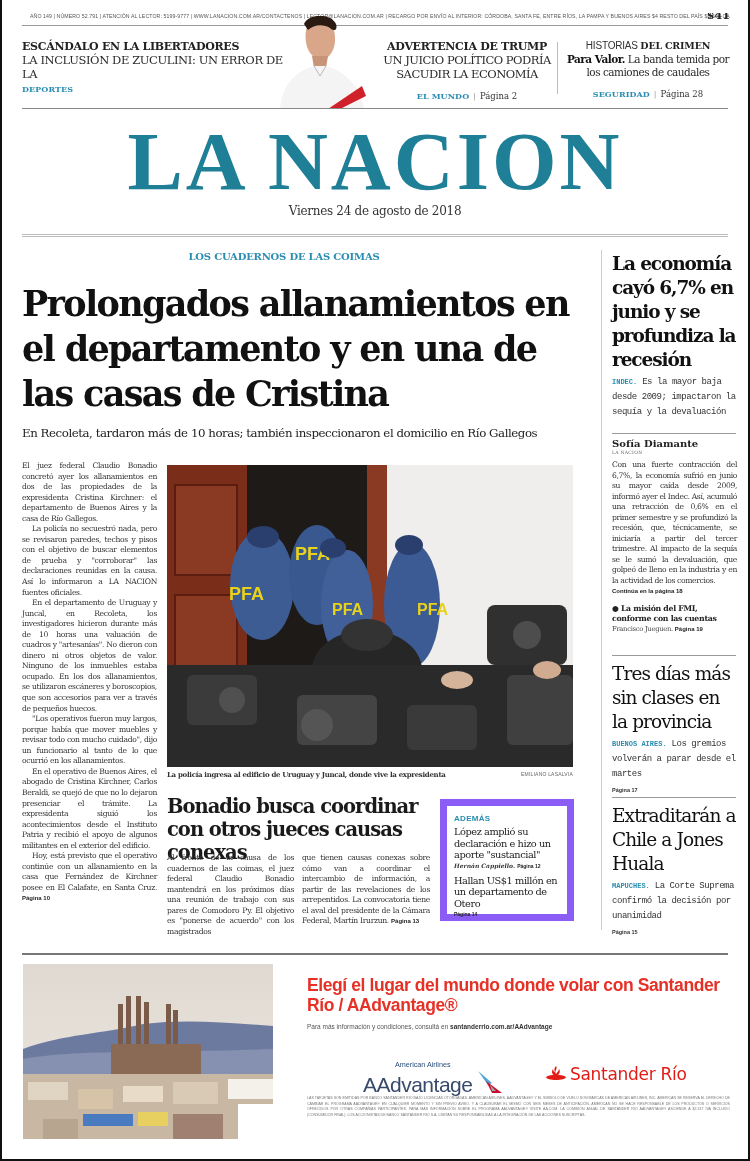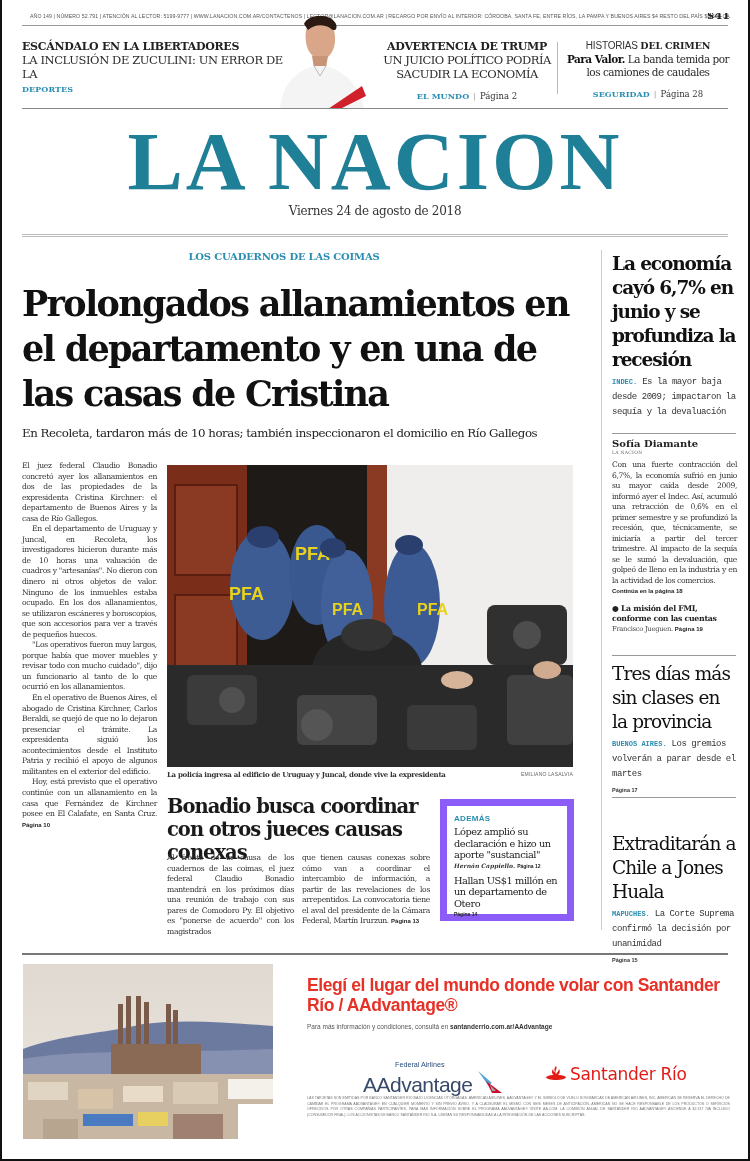--- a/index.html
+++ b/index.html
@@ -136,20 +136,21 @@
 <div class="masthead">LA NACION</div>
 <div class="date">Viernes 24 de agosto de 2018</div>
 <div class="rule-mast"></div>
 
 <div class="lead-kicker">LOS CUADERNOS DE LAS COIMAS</div>
 <h1 class="lead-title">Prolongados allanamientos en el departamento y en una de las casas de Cristina</h1>
 <div class="lead-sub">En Recoleta, tardaron más de 10 horas; también inspeccionaron el domicilio en Río Gallegos</div>
 
 <div class="body-col" style="left:22px; top:461px; width:135px;">
   <p class="first">El juez federal Claudio Bonadio concretó ayer los allanamientos en dos de las propiedades de la expresidenta Cristina Kirchner: el departamento de Buenos Aires y la casa de Río Gallegos.</p>
+  <p>La policía no secuestró nada, pero se revisaron paredes, techos y pisos con el objetivo de buscar elementos de prueba y "corroborar" las declaraciones reunidas en la causa. Así lo informaron a LA NACION fuentes oficiales.</p>
   <p>En el departamento de Uruguay y Juncal, en Recoleta, los investigadores hicieron durante más de 10 horas una valuación de cuadros y "artesanías". No dieron con dinero ni otros objetos de valor. Ninguno de los inmuebles estaba ocupado. En los dos allanamientos, se utilizaron escáneres y boroscopios, que son accesorios para ver a través de pequeños huecos.</p>
   <p>"Los operativos fueron muy largos, porque había que mover muebles y revisar todo con mucho cuidado", dijo un funcionario al tanto de lo que ocurrió en los allanamientos.</p>
   <p>En el operativo de Buenos Aires, el abogado de Cristina Kirchner, Carlos Beraldi, se quejó de que no lo dejaron presenciar el trámite. La expresidenta siguió los acontecimientos desde el Instituto Patria y recibió el apoyo de algunos militantes en el exterior del edificio.</p>
   <p><span>Hoy, está previsto que el operativo continúe con un allanamiento en la casa que Fernández de Kirchner posee en El Calafate, en Santa Cruz.</span> <span class="pgref">Página 10</span></p>
 </div>
 
 <div class="photo">
   <svg width="406" height="302" viewBox="0 0 406 302">
     <rect width="406" height="302" fill="#e9e8e6"></rect>
     <rect x="0" y="0" width="80" height="240" fill="#7a2e1a"></rect>
@@ -222,21 +223,21 @@
 </div>
 
 <div class="rc-rule" style="top:655px;"></div>
 <div class="rc" style="top:662px;">
   <div class="hl light">Tres días más sin clases en la provincia</div>
   <div class="deck"><span class="tag">BUENOS AIRES.</span> <span>Los gremios volverán a parar desde el martes</span></div>
   <div class="pg-small">Página 17</div>
 </div>
 
 <div class="rc-rule" style="top:797px;"></div>
-<div class="rc" style="top:804px;margin-top:28px;">
+<div class="rc" style="top:804px;">
   <div class="hl light">Extraditarán a Chile a Jones Huala</div>
   <div class="deck"><span class="tag">MAPUCHES.</span> <span>La Corte Suprema confirmó la decisión por unanimidad</span></div>
   <div class="pg-small">Página 15</div>
 </div>
 
 <div class="rule-ad"></div>
 <div class="ad-photo">
   <svg width="250" height="175" viewBox="0 0 250 175">
     <defs>
       <linearGradient id="sky" x1="0" y1="0" x2="0" y2="1">
@@ -269,21 +270,21 @@
       <rect x="150" y="150" width="50" height="25" fill="#a08070"></rect>
     </g>
     <rect x="215" y="140" width="35" height="35" fill="#fff"></rect>
   </svg>
 </div>
 <div class="ad-title">Elegí el lugar del mundo donde volar con Santander Río / AAdvantage®</div>
 <div class="ad-info">
   <span>Para más información y condiciones, consultá en</span> <b>santanderrio.com.ar/AAdvantage</b>
 </div>
 <div class="aa-logo">
-  <div class="aa-small">Federal Airlines</div>
+  <div class="aa-small">American Airlines</div>
   <div style="display:flex; align-items:flex-end;">
     <span class="aa-big">AAdvantage</span>
     <svg width="30" height="26" viewBox="0 0 30 26" style="margin-left:4px;">
       <path d="M2 2 L16 14 L12 16 Z" fill="#4ea3d8"></path>
       <path d="M10 12 L26 24 L16 24 Z" fill="#c8102e"></path>
       <path d="M14 16 L20 22 L16 22 Z" fill="#9da6ab"></path>
     </svg>
   </div>
 </div>
 <div class="san-logo">

